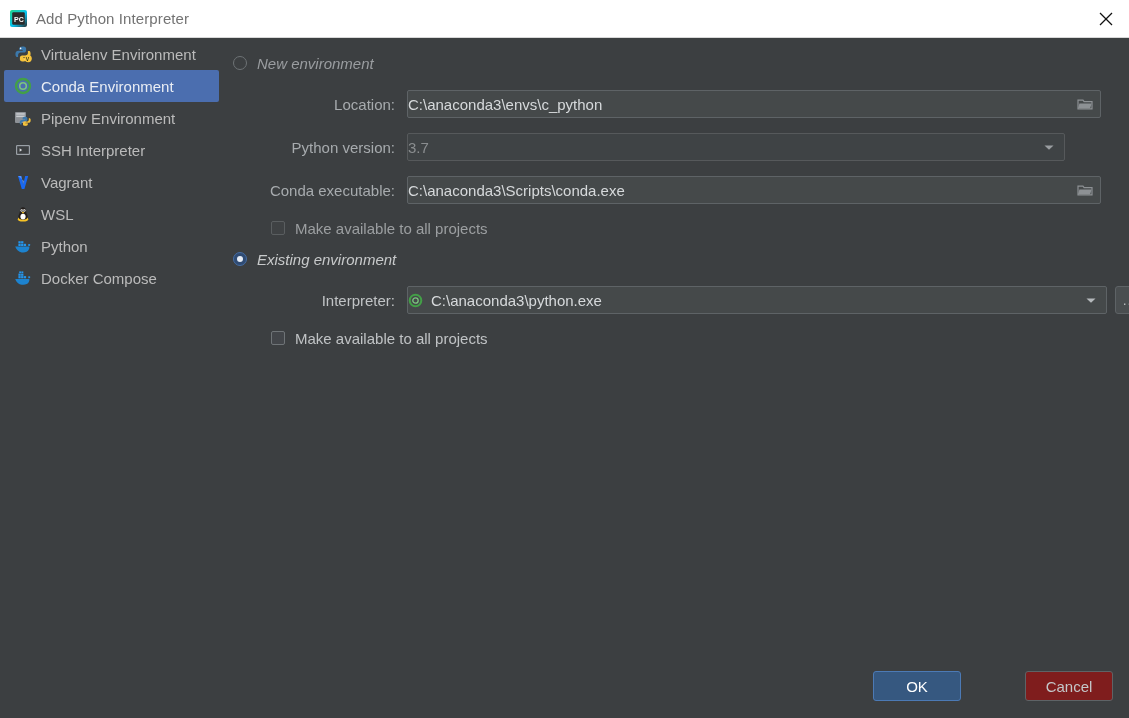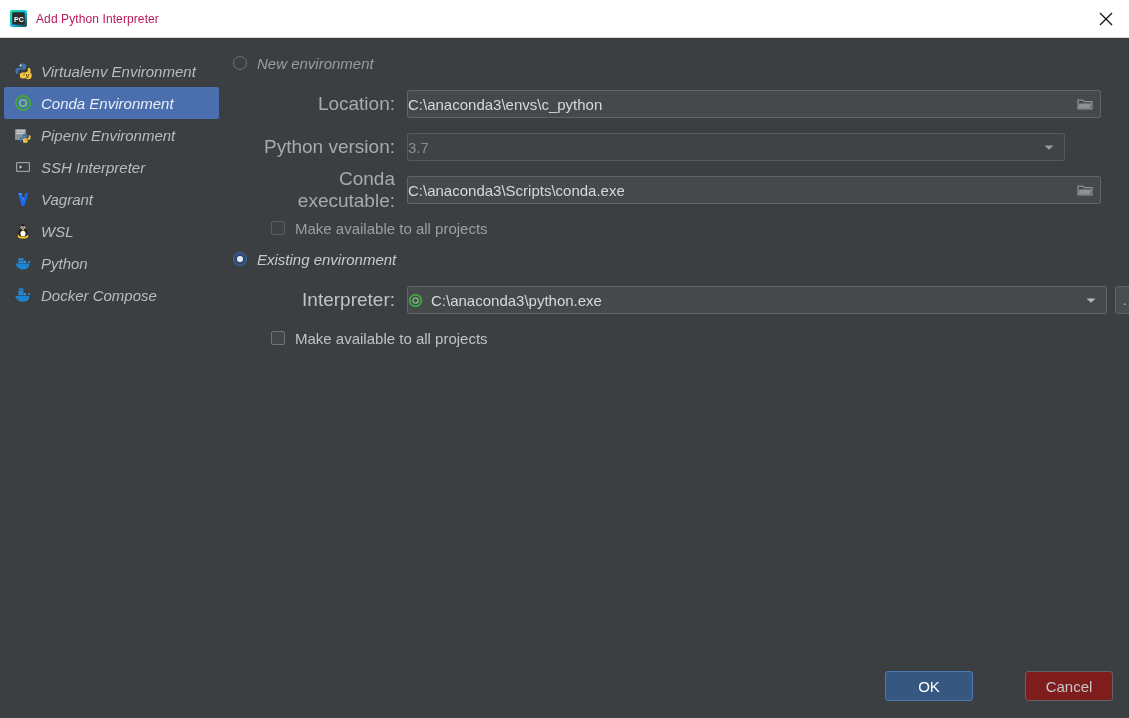--- a/index.html
+++ b/index.html
@@ -26,22 +26,22 @@
     box-sizing: border-box;
   }
   .titlebar-icon {
     width: 17px;
     height: 17px;
     margin-left: 10px;
     margin-right: 9px;
     flex: 0 0 auto;
   }
   .titlebar-title {
-    font-size: 12px;
-    color: #be185d;
+    font-size: 15px;
+    color: #737373;
     letter-spacing: 0.1px;
   }
   .titlebar-close {
     position: absolute;
     right: 0;
     top: 0;
     width: 46px;
     height: 37px;
     display: flex;
     align-items: center;
@@ -55,23 +55,22 @@
     height: 680px;
     background: #3c3f41;
     display: flex;
     box-sizing: border-box;
   }
 
   
   .sidebar {
     width: 225px;
     flex: 0 0 auto;
-    padding-top: 17px;
-    box-sizing: border-box;
-    font-style: italic;
+    padding-top: 0;
+    box-sizing: border-box;
   }
   .side-item {
     height: 32px;
     margin: 0 6px 0 4px;
     display: flex;
     align-items: center;
     padding-left: 10px;
     box-sizing: border-box;
     border-radius: 2px;
     color: #bbbbbb;
@@ -147,21 +146,21 @@
     margin-top: 13px;
     padding-left: 36px;
     box-sizing: border-box;
   }
   .field-label {
     width: 146px;
     flex: 0 0 auto;
     text-align: right;
     padding-right: 12px;
     box-sizing: border-box;
-    font-size: 19px;
+    font-size: 15px;
     color: #a7abae;
   }
   .field-label.bright { color: #c0c3c5; }
 
   .textfield {
     height: 28px;
     background: #45494a;
     border: 1px solid #5e6366;
     border-radius: 2px;
     display: flex;
@@ -278,21 +277,21 @@
     display: flex;
     align-items: center;
     justify-content: center;
     box-sizing: border-box;
     padding: 0 16px;
   }
   .btn-ok {
     background: #365880;
     border: 1px solid #4c7ab5;
     color: #ffffff;
-    margin-right: 16px;
+    margin-right: 28px;
   }
   .btn-cancel {
     background: #7f1d1d;
     border: 1px solid #5e6366;
     color: #c4c7c9;
     margin-left: 36px;
   }
 </style>
 </head>
 <body>

